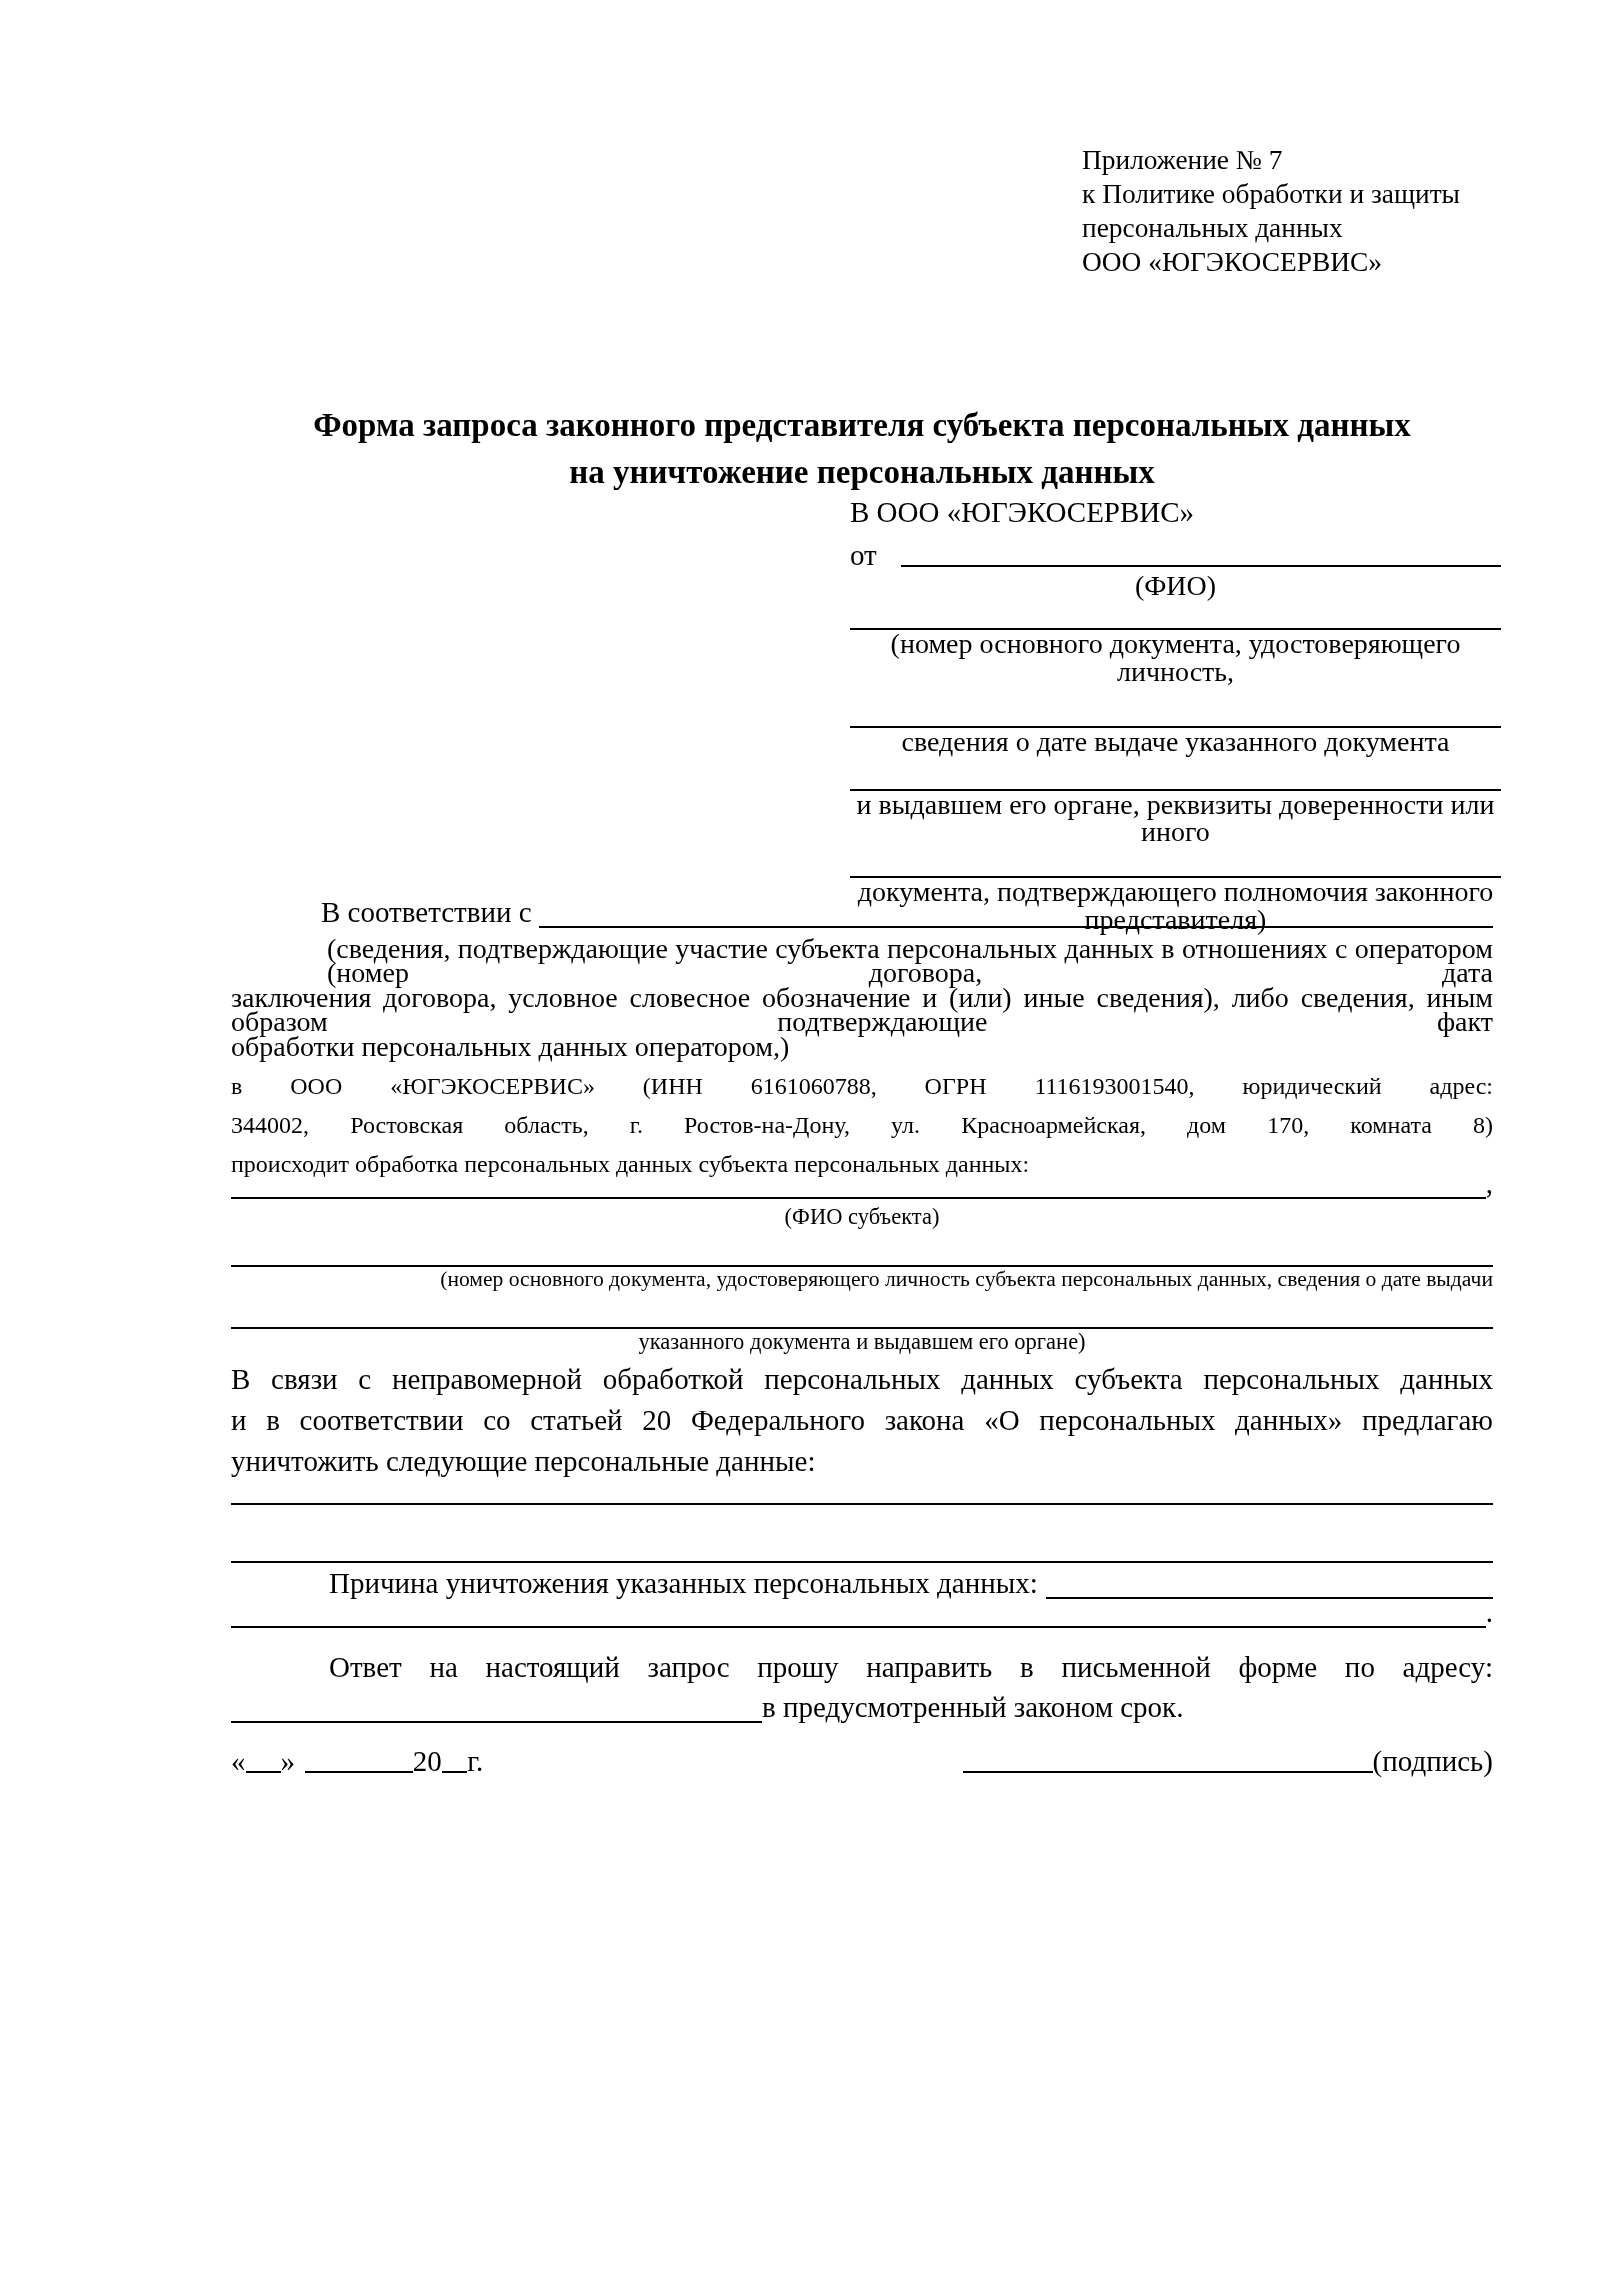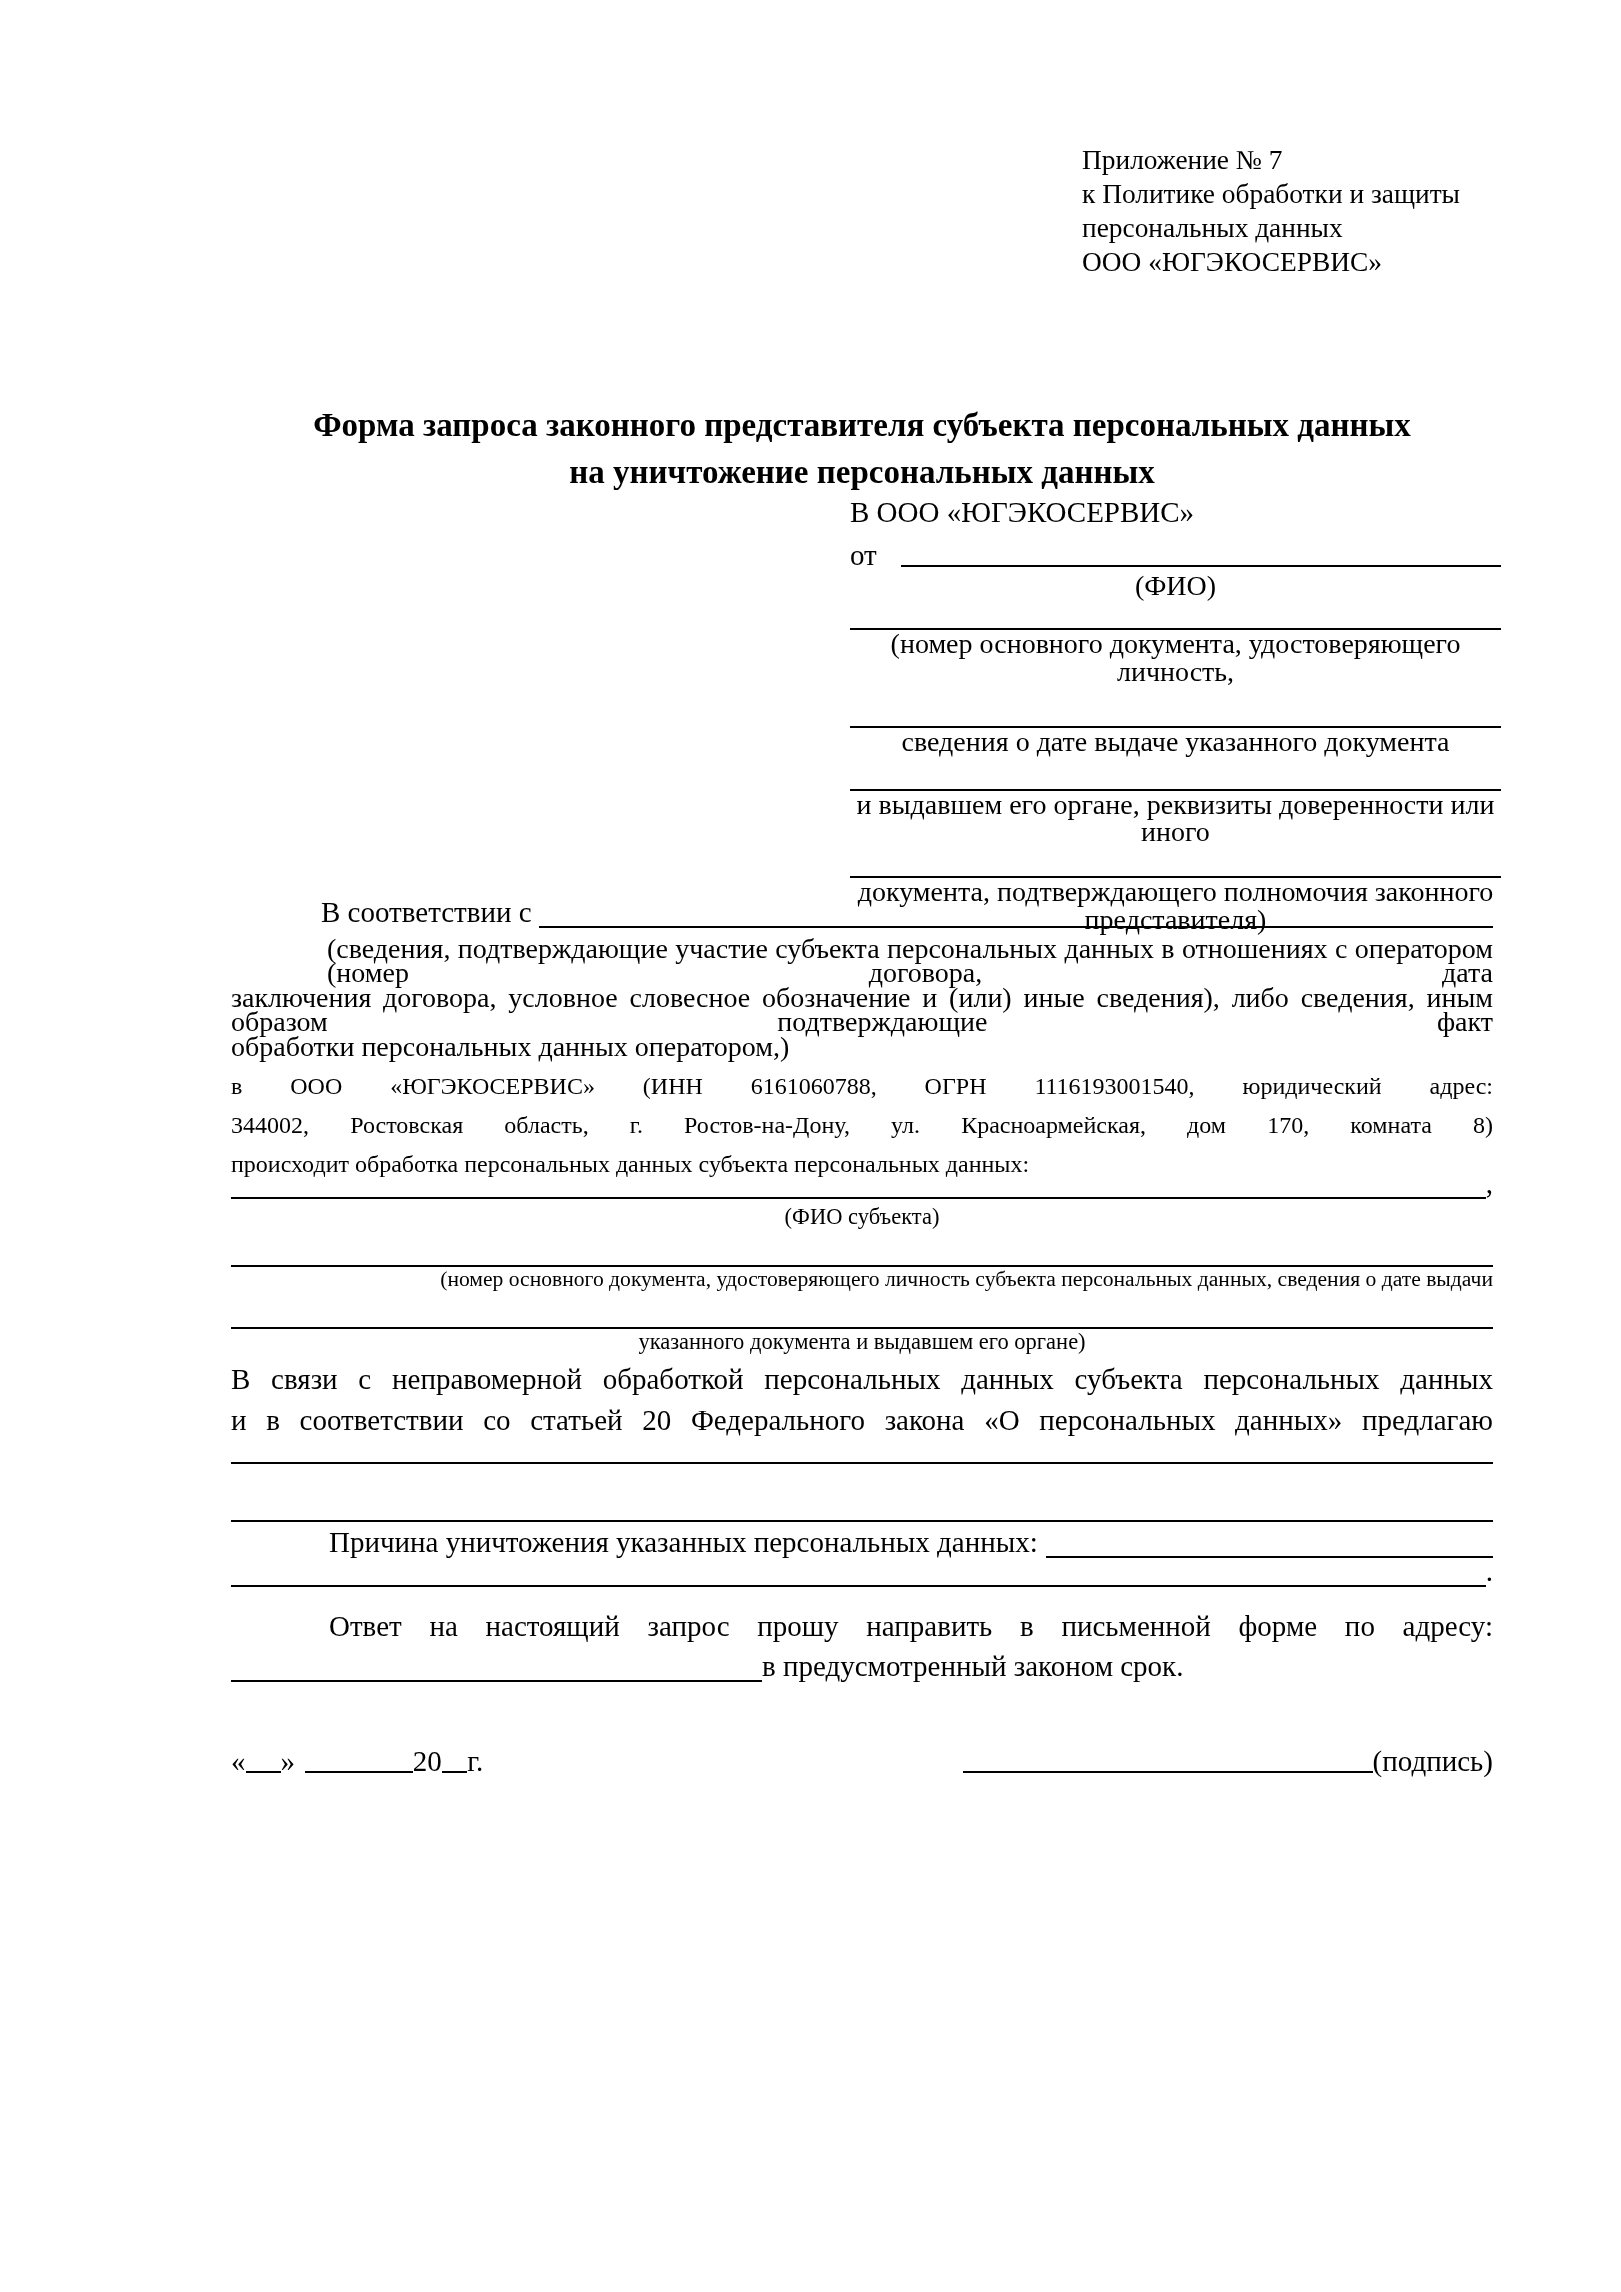--- a/index.html
+++ b/index.html
@@ -119,20 +119,21 @@
 
     <div class="bline h36"></div>
     <div class="bcap2">(номер основного документа, удостоверяющего личность субъекта персональных данных, сведения о дате выдачи</div>
 
     <div class="bline h35"></div>
     <div class="bcap">указанного документа и выдавшем его органе)</div>
 
     <div class="req">
       <div class="jl">В связи с неправомерной обработкой персональных данных субъекта персональных данных</div>
       <div class="jl">и в соответствии со статьей 20 Федерального закона «О персональных данных» предлагаю</div>
+      <div class="jl-last">уничтожить следующие персональные данные:</div>
     </div>
 
     <div class="bline h21"></div>
     <div class="bline h57"></div>
 
     <div class="row reason-row">
       <span class="lbl">Причина уничтожения указанных персональных данных:</span>
       <span class="fill"></span>
     </div>
 

